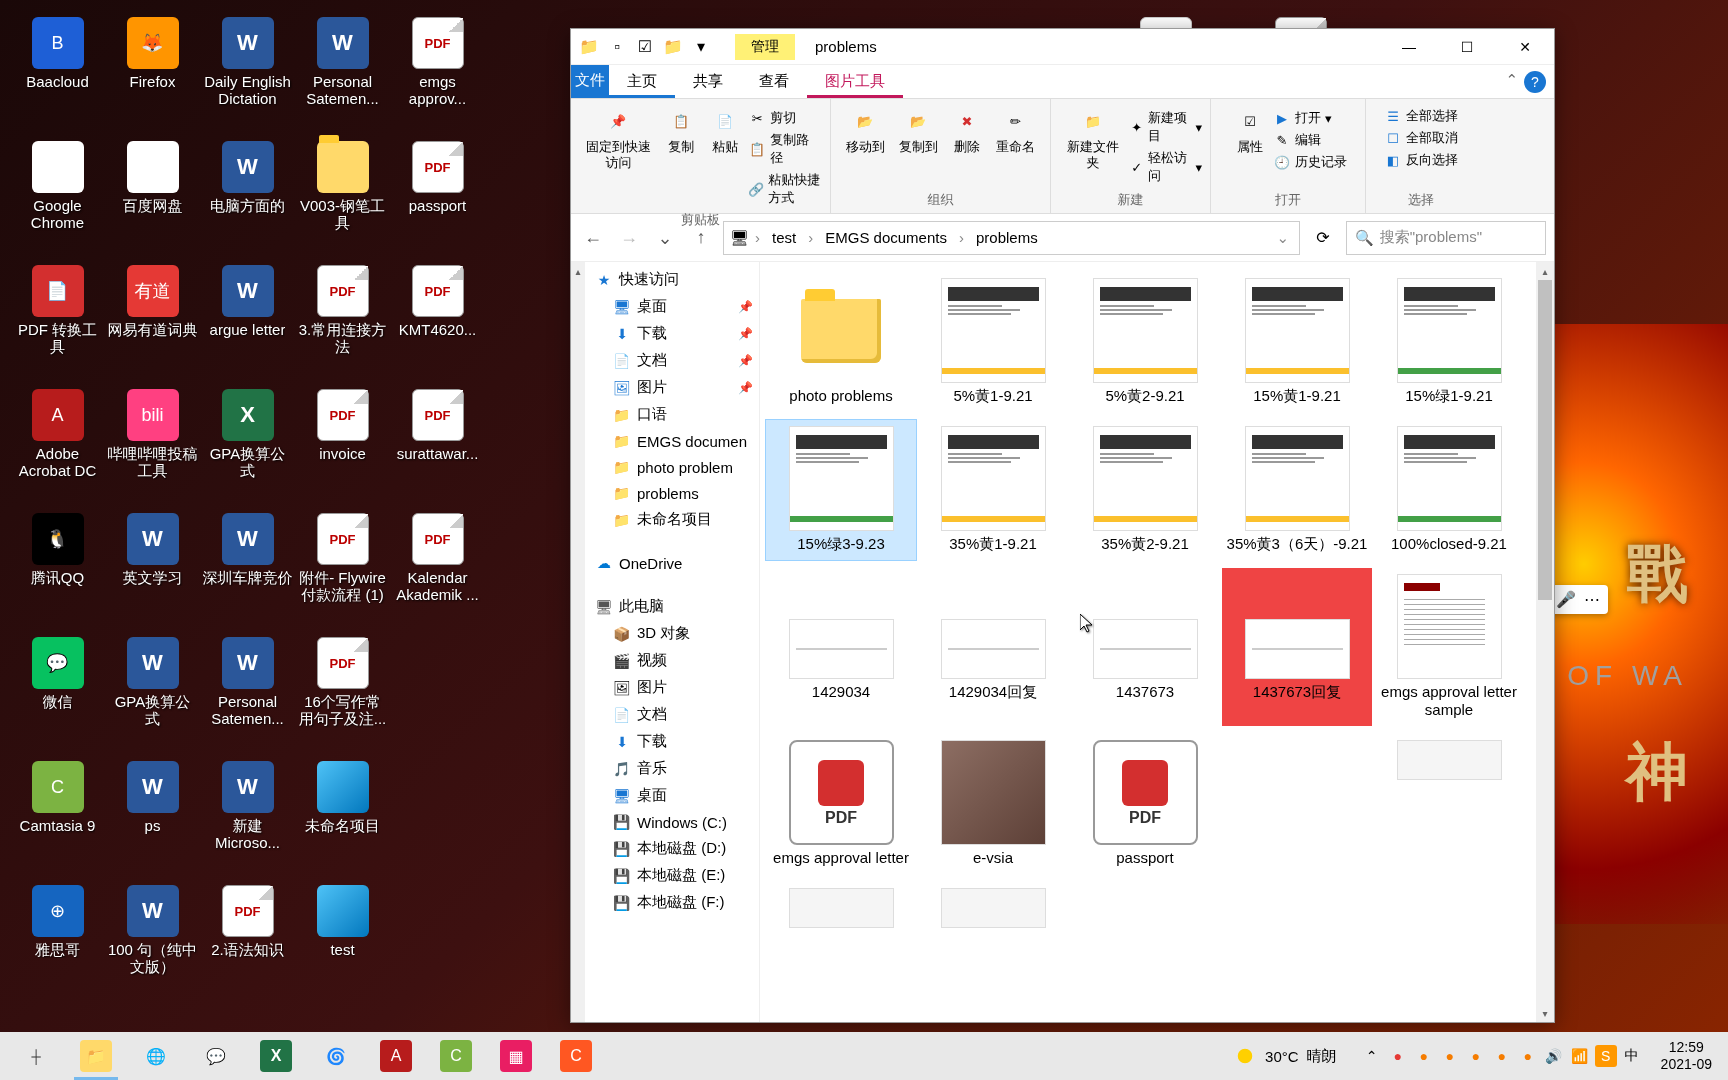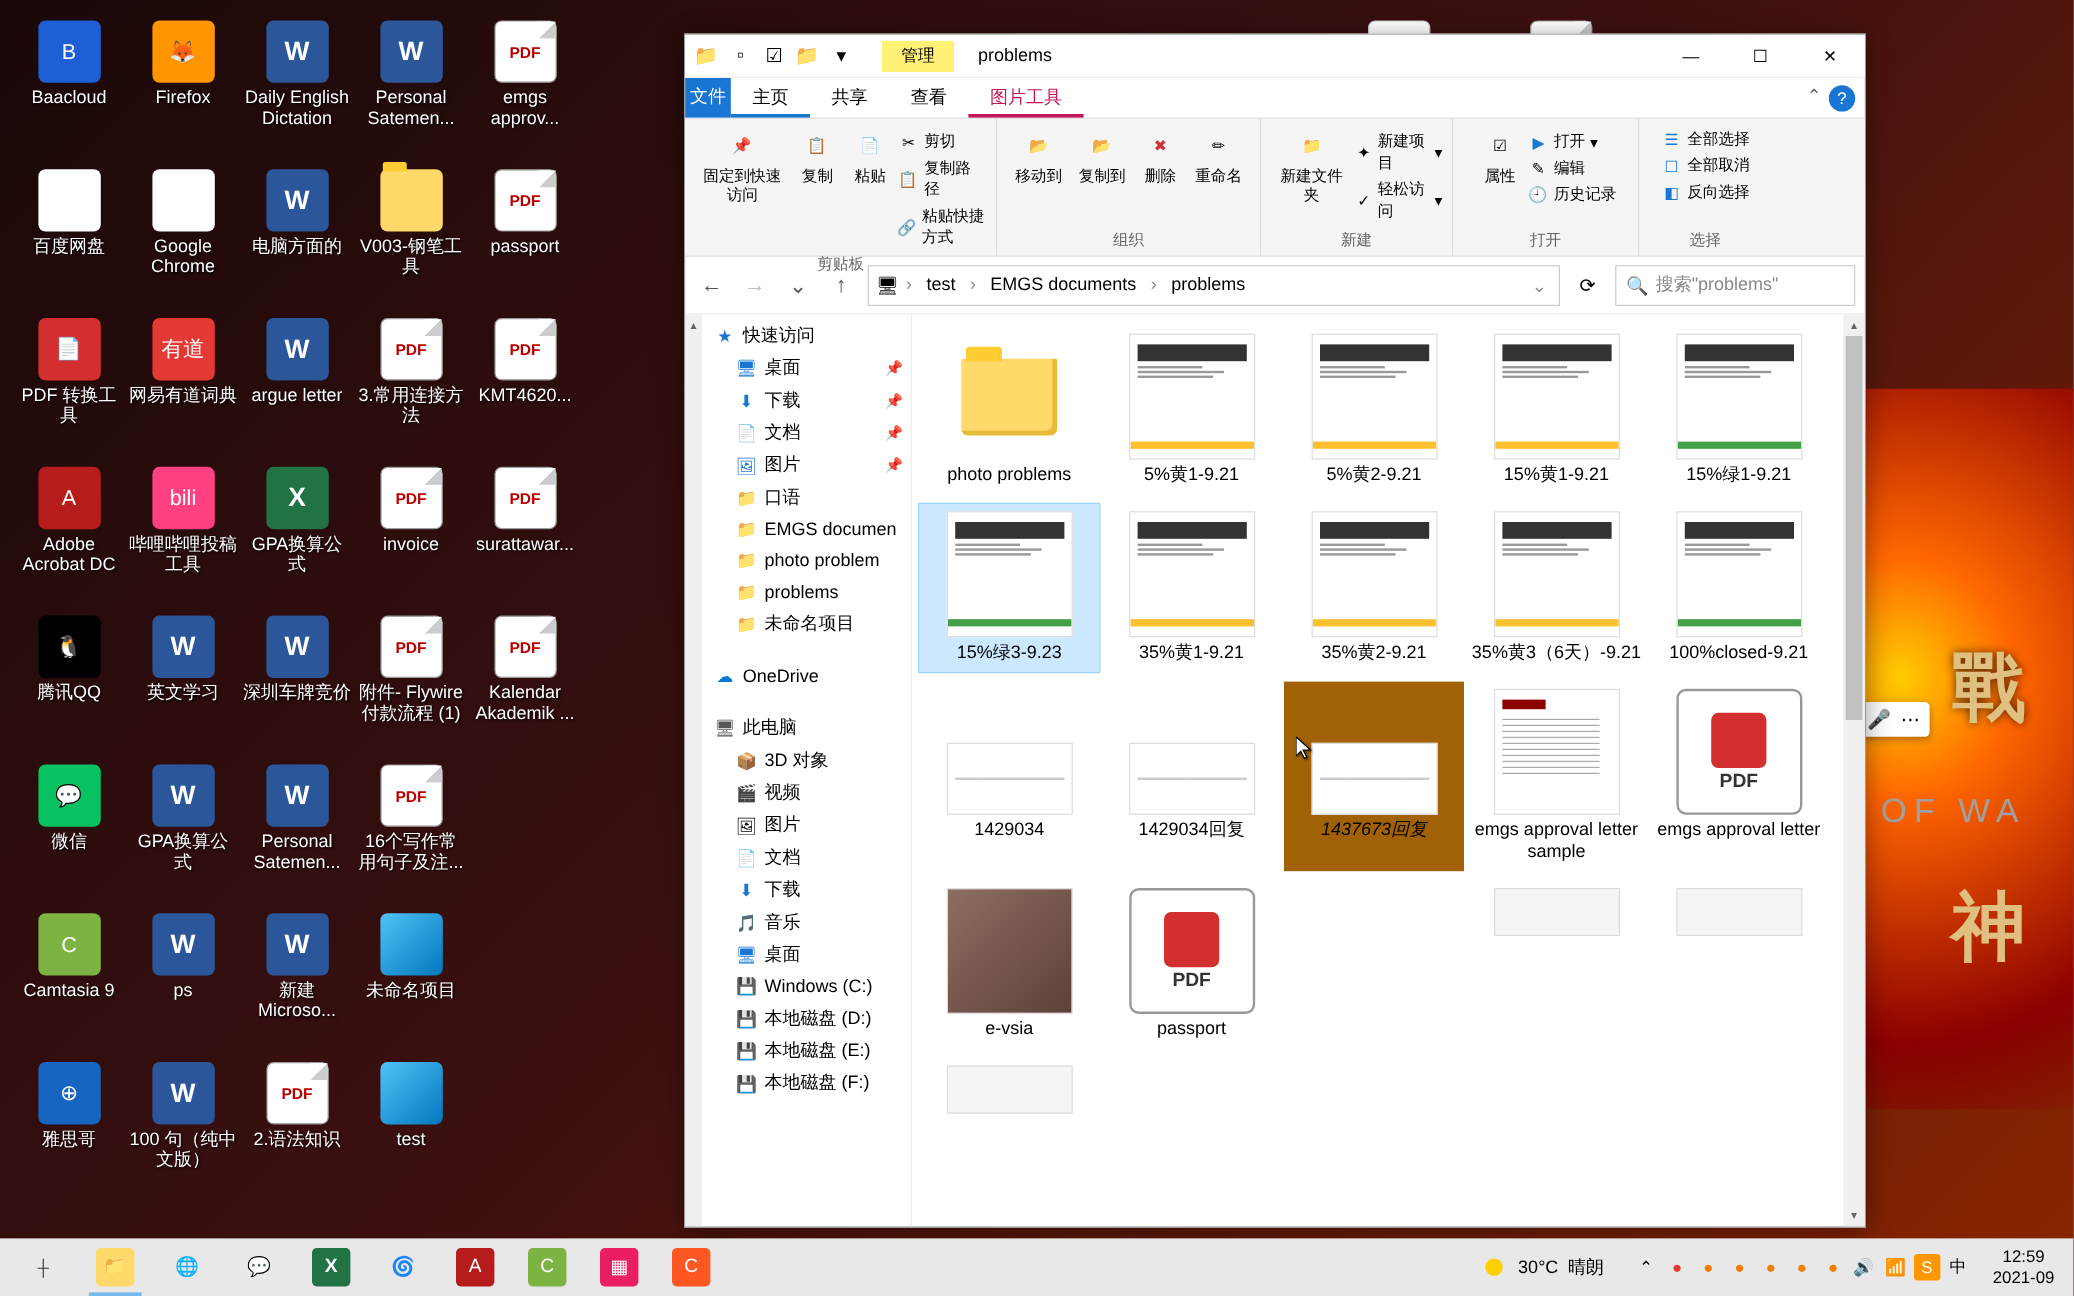--- a/index.html
+++ b/index.html
@@ -73,21 +73,21 @@
 .nav-pane { width:175px; border-right:1px solid #eee; overflow-y:auto; font-size:15px; padding-top:4px;}
 .np-item { display:flex; align-items:center; padding:4px 6px 4px 20px; gap:6px; cursor:pointer; white-space:nowrap;}
 .np-item.h { font-weight:normal; padding-left:10px;}
 .np-item .pin { margin-left:auto; color:#888; font-size:12px;}
 .np-ic { width:18px; height:18px; display:flex;align-items:center;justify-content:center; font-size:14px;}
 
 .content { flex:1; overflow-y:scroll; padding:10px 6px; position:relative;}
 .files { display:grid; grid-template-columns: repeat(5, 150px); gap:8px 2px;}
 .file { display:flex; flex-direction:column; align-items:center; padding:6px 4px; cursor:pointer; text-align:center; font-size:15px;}
 .file.sel { background:#cce8ff; outline:1px solid #99d1ff;}
-.file.hov { background:#a16207;font-style:italic;}
+.file.hov { background:#ef4444;}
 .thumb { width:105px; height:105px; margin-bottom:4px; display:flex; align-items:center; justify-content:center; background:#fff; border:1px solid #ddd; position:relative; overflow:hidden;}
 .thumb.folder { border:none; background:transparent;}
 .thumb.folder .fld { width:80px; height:64px; background:#ffd96a; border-radius:2px 2px 6px 6px; position:relative; box-shadow: inset -4px -4px 0 #e6bb3a;}
 .thumb.folder .fld::before { content:""; position:absolute; top:-10px; left:4px; width:30px; height:12px; background:#ffcc33; border-radius:3px 3px 0 0;}
 .thumb.pdf-big { border:2px solid #999; border-radius:8px;}
 .thumb.pdf-big::before { content:""; position:absolute; width:46px; height:46px; background:#d32f2f; border-radius:6px; top:18px;}
 .thumb.pdf-big::after { content:"PDF"; position:absolute; bottom:16px; font-size:16px; font-weight:bold; color:#333;}
 .thumb.doc-preview { font-size:7px; color:#333; padding:8px 6px; line-height:1.3; text-align:left; align-items:flex-start; justify-content:flex-start; flex-direction:column;}
 .doc-stripe { position:absolute; left:0; right:0; height:6px;}
 .fname { line-height:1.25; max-width:145px;}
@@ -140,26 +140,26 @@
       </div>
       <div class="di">
         <div class="ic ic-word">W</div>
         <div class="lbl">Personal Satemen...</div>
       </div>
       <div class="di">
         <div class="ic ic-pdf"></div>
         <div class="lbl">emgs approv...</div>
       </div>
       <div class="di">
+        <div class="ic ic-img" style="background: rgb(255, 255, 255); font-size: 18px;">⬤</div>
+        <div class="lbl">Google Chrome</div>
+      </div>
+      <div class="di">
         <div class="ic ic-img" style="background: rgb(255, 255, 255); font-size: 18px;">∞</div>
         <div class="lbl">百度网盘</div>
-      </div>
-      <div class="di">
-        <div class="ic ic-img" style="background: rgb(255, 255, 255); font-size: 18px;">⬤</div>
-        <div class="lbl">Google Chrome</div>
       </div>
       <div class="di">
         <div class="ic ic-word">W</div>
         <div class="lbl">电脑方面的</div>
       </div>
       <div class="di">
         <div class="ic ic-folder"></div>
         <div class="lbl">V003-钢笔工具</div>
       </div>
       <div class="di">
@@ -648,20 +648,29 @@
           </div>
           <div class="file">
             <div class="thumb" style="height: 60px; margin-top: 45px; padding: 6px; font-size: 6px; color: rgb(136, 136, 136);">
               <div style="width:100%;height:2px;background:#ccc;margin:2px 0"></div>
               <div style="width:100%;height:2px;background:#ccc;margin:2px 0"></div>
               <div style="width:100%;height:2px;background:#ccc;margin:2px 0"></div>
               <div style="width:100%;height:2px;background:#ccc;margin:2px 0"></div>
             </div>
             <div class="fname">1429034回复</div>
           </div>
+          <div class="file">
+            <div class="thumb" style="height: 60px; margin-top: 45px; padding: 6px; font-size: 6px; color: rgb(136, 136, 136);">
+              <div style="width:100%;height:2px;background:#ccc;margin:2px 0"></div>
+              <div style="width:100%;height:2px;background:#ccc;margin:2px 0"></div>
+              <div style="width:100%;height:2px;background:#ccc;margin:2px 0"></div>
+              <div style="width:100%;height:2px;background:#ccc;margin:2px 0"></div>
+            </div>
+            <div class="fname">1437673</div>
+          </div>
           <div class="file hov">
             <div class="thumb" style="height: 60px; margin-top: 45px; padding: 6px; font-size: 6px; color: rgb(136, 136, 136);">
               <div style="width:100%;height:2px;background:#ccc;margin:2px 0"></div>
               <div style="width:100%;height:2px;background:#ccc;margin:2px 0"></div>
               <div style="width:100%;height:2px;background:#ccc;margin:2px 0"></div>
               <div style="width:100%;height:2px;background:#ccc;margin:2px 0"></div>
             </div>
             <div class="fname">1437673回复</div>
           </div>
           <div class="file">

